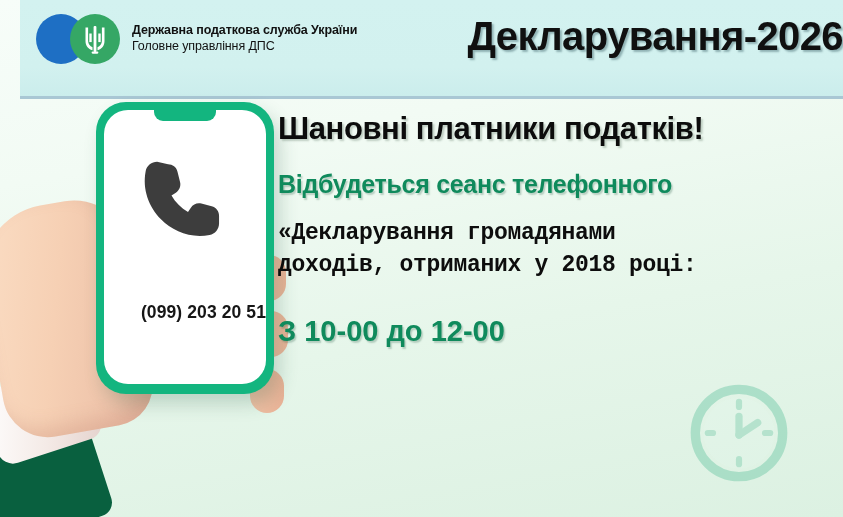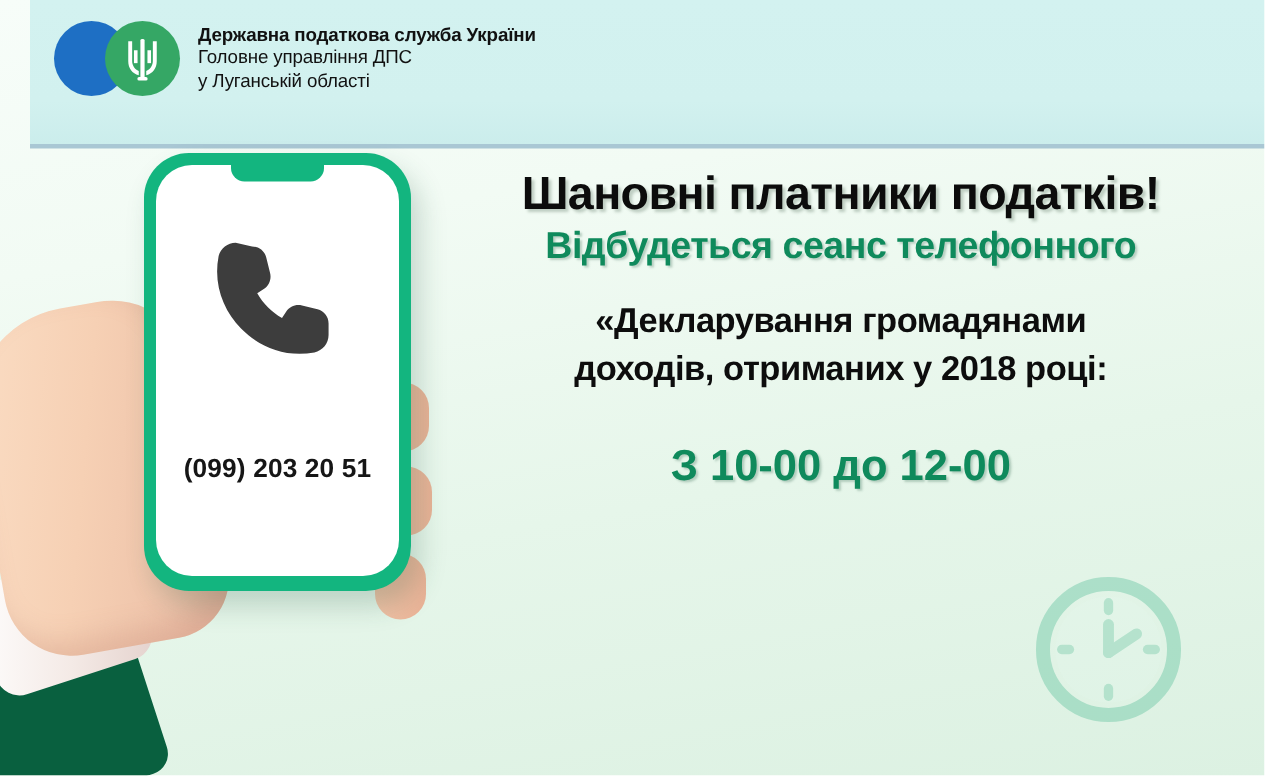--- a/index.html
+++ b/index.html
@@ -175,61 +175,62 @@
     top: 42px;
     transform: translateX(-50%);
     width: 96px;
     height: 96px;
   }
   .phone-number {
     position: absolute;
     left: 0;
     right: 0;
     top: 192px;
-    text-align: center;
+    text-align: right;
     font-size: 17.5px;
     font-weight: bold;
     color: #161616;
     letter-spacing: 0.1px;
   }
 
   
   .content {
     position: absolute;
     left: 278px;
     top: 83px;
     width: 565px;
     height: 434px;
-    text-align: center;
   }
   .greeting {
     margin-top: 28px;
     font-size: 31px;
     font-weight: bold;
     color: #0c0c0c;
     letter-spacing: -0.4px;
     text-shadow: 2px 2px 2px rgba(60,90,70,0.28);
     white-space: nowrap;
   }
   .announce {
+    margin-top: 20px;
     font-size: 25px;
     font-weight: bold;
     color: #0f8a5c;
     line-height: 1.36;
     letter-spacing: -0.3px;
     text-shadow: 1.5px 1.5px 1.5px rgba(60,110,85,0.3);
   }
   .announce div { white-space: nowrap; }
   .topic {
     margin-top: 16px;
     font-size: 23px;
     font-weight: bold;
     color: #0d0d0d;
     line-height: 1.4;
     letter-spacing: -0.3px;
+    font-family: Liberation Mono, monospace;
   }
   .topic div { white-space: nowrap; }
   .time {
     margin-top: 34px;
     font-size: 29px;
     font-weight: bold;
     color: #0f8a5c;
     letter-spacing: 0px;
     text-shadow: 1.5px 1.5px 1.5px rgba(60,110,85,0.3);
     white-space: nowrap;
@@ -263,23 +264,23 @@
             <path d="M34.5 13.5 h-2.6 v13.2 c0 3.2 -1.9 5.6 -4.4 6.6 v2.9 c4.3 -1.1 7 -4.6 7 -9.3 z"></path>
             <path d="M19.3 19.5 h2.4 v8.6 h-2.4 z"></path>
             <path d="M28.3 19.5 h2.4 v8.6 h-2.4 z"></path>
             <rect x="21.6" y="37.4" width="6.8" height="2.3" rx="1.1"></rect>
           </g>
         </svg>
       </div>
       <div class="org-lines">
         <div class="org-line1">Державна податкова служба України</div>
         <div class="org-line2">Головне управління ДПС</div>
-        <div class="org-line3">у Луганській області</div>
       </div>
     </div>
+    <div class="header-title">Декларування-2026</div>
   </div>
 
   <div class="illustration">
     <div class="sleeve"></div>
     <div class="cuff"></div>
     <div class="palm"></div>
     <div class="finger f1"></div>
     <div class="finger f2"></div>
     <div class="finger f3"></div>
 

